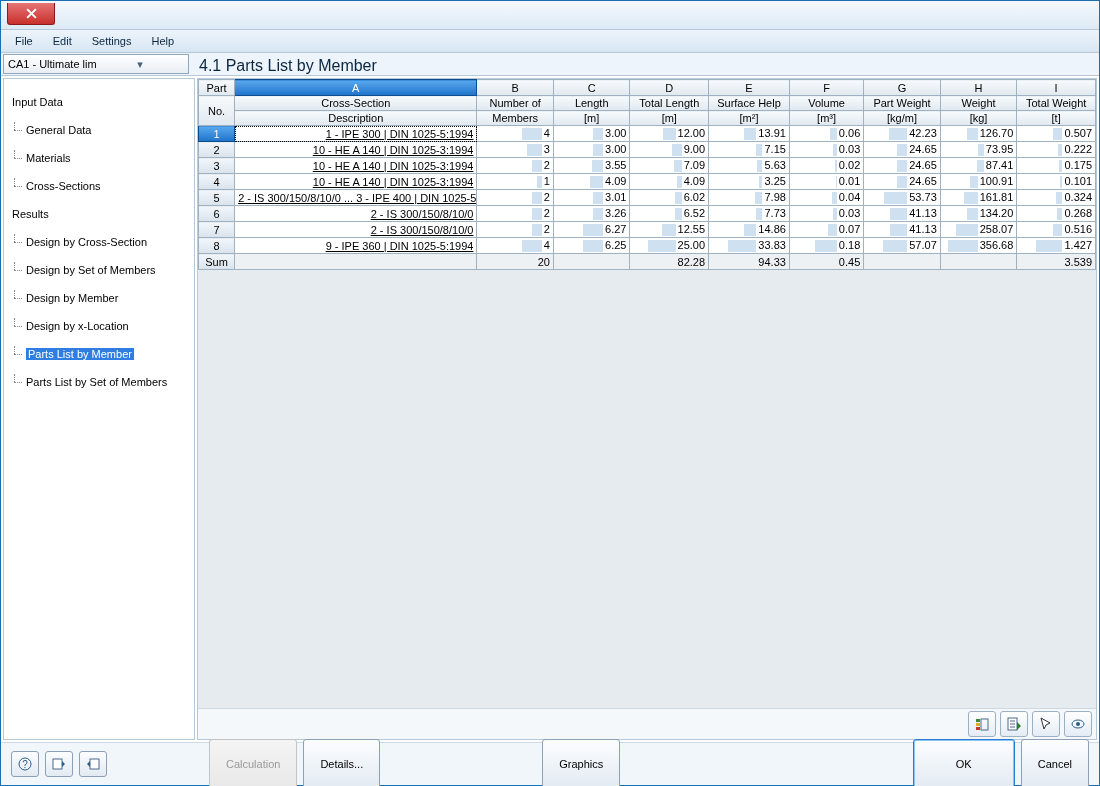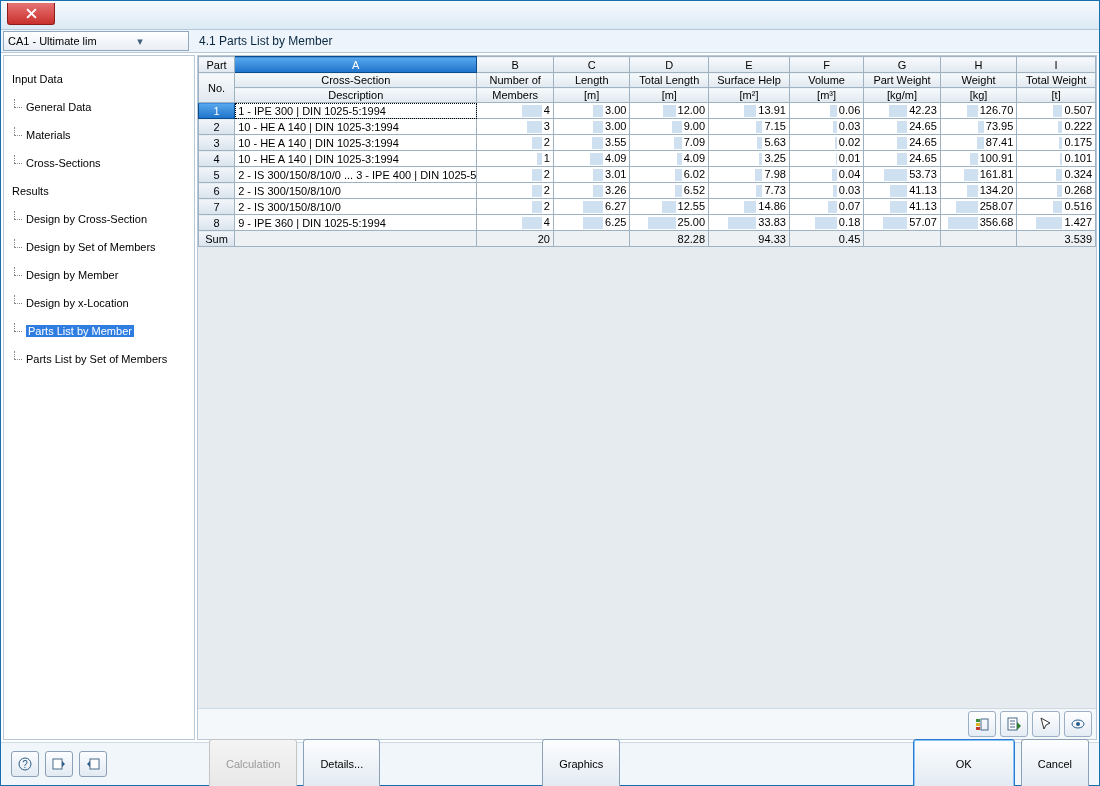--- a/index.html
+++ b/index.html
@@ -7,41 +7,41 @@
 .titlebar{height:28px;background:linear-gradient(to bottom,#f5f9fd,#dceaf5);display:flex;align-items:center;padding-left:6px;border-bottom:1px solid #b7c9d8;}
 .titlebar .title{flex:1;color:#1a2d3f;font-size:12px;}
 .close-btn{width:46px;height:21px;background:linear-gradient(to bottom,#e67475,#c9302c);border:1px solid #8b1a1a;border-top:none;border-radius:0 0 3px 3px;margin-right:4px;display:flex;align-items:center;justify-content:center;color:#fff;font-weight:bold;font-size:12px;position:relative;top:-1px}
 .close-btn svg{width:11px;height:11px;}
 .menubar{height:22px;background:linear-gradient(to bottom,#edf4fb,#d7e6f3);display:flex;align-items:center;padding-left:4px;border-bottom:1px solid #b7c9d8;}
 .menubar span{padding:2px 10px;color:#0a2740;}
 .toolbar-row{height:22px;background:#edf4fb;border-bottom:1px solid #b7c9d8;display:flex;align-items:stretch;}
 .combo{height:20px;margin:1px 2px;border:1px solid #91a7be;background:linear-gradient(to bottom,#fff,#e8eef5);display:flex;align-items:center;padding:0 4px;width:186px;box-sizing:border-box;}
 .combo span{flex:1;white-space:nowrap;overflow:hidden;}
 .combo .arrow{width:12px;text-align:center;color:#43607c;}
-.panel-title{padding:4px 8px;color:#0a2740;font-size:12px;}
+.panel-title{padding:4px 8px;color:#0a2740;font-size:16px;}
 .body-area{flex:1;display:flex;border-top:0;min-height:0;}
 .sidebar{width:192px;border:1px solid #b7c9d8;margin:2px;display:flex;flex-direction:column;box-sizing:border-box;background:#fff;min-height:0;}
 .tree{padding:3px 4px;flex:1;overflow:auto;line-height:16px;}
 .tree .node{padding:0 0 0 4px;white-space:nowrap;cursor:default;margin-top:12px;}
 .tree .child{padding-left:18px;position:relative;}
 .tree .child::before{content:"";position:absolute;left:6px;top:0;bottom:50%;border-left:1px dotted #888;}
 .tree .child::after{content:"";position:absolute;left:6px;top:8px;width:8px;border-top:1px dotted #888;}
 .tree .sel{background:#2f7de1;color:#fff;padding:0 2px;}
 .content-wrap{flex:1;display:flex;flex-direction:column;min-height:0;}
 .content{flex:1;border:1px solid #b7c9d8;margin:2px 2px 2px 0;display:flex;flex-direction:column;min-height:0;background:#fff;}
 .grid-wrap{flex:1;overflow:auto;background:#e5ebef;min-height:0;}
 table.grid{border-collapse:collapse;width:100%;table-layout:fixed;font-size:11px;background:#e5ebef;}
 table.grid th,table.grid td{border:1px solid #9fb2c2;padding:0 3px;height:15px;background:#fff;overflow:hidden;white-space:nowrap;}
 table.grid thead th{background:linear-gradient(to bottom,#f7fafc,#e0e8ef);text-align:center;font-weight:normal;color:#000;}
 table.grid thead tr.letters th{height:15px;}
 table.grid thead tr.letters th.active{background:linear-gradient(to bottom,#5aa9ef,#1e73c9);color:#fff;border:1px solid #0a4d8c;}
 table.grid thead tr.labels th{height:14px;}
 table.grid td.rownum{background:linear-gradient(to bottom,#f2f6fa,#d9e3ec);text-align:center;}
 table.grid td.rownum.active{background:linear-gradient(to bottom,#5aa9ef,#1e73c9);color:#fff;border:1px solid #0a4d8c;}
-table.grid td.desc{text-align:left;}
+table.grid td.desc{text-align:right;text-decoration:underline;}
 table.grid td.num{text-align:right;}
 table.grid .bar{display:inline-block;height:12px;background:#cfe0f1;vertical-align:middle;margin-right:2px;}
 table.grid tr.selected td.desc{outline:1px dotted #000;outline-offset:-1px;}
 table.grid tr.sum td{background:#eef1f3;font-weight:normal;}
 table.grid tr.sum td.rownum{background:linear-gradient(to bottom,#f2f6fa,#d9e3ec);}
 .below-grid{height:30px;display:flex;align-items:center;justify-content:flex-end;padding-right:4px;gap:4px;border-top:1px solid #cdd9e3;background:#f4f8fb;}
 .iconbtn{width:26px;height:24px;border:1px solid #9bb0c4;background:linear-gradient(to bottom,#fff,#e4ecf4);border-radius:3px;display:flex;align-items:center;justify-content:center;}
 .footer{height:42px;display:flex;align-items:center;padding:0 10px;gap:6px;border-top:1px solid #cdd9e3;background:#f1f6fb;}
 .btn{height:24px;padding:12px 16px;border:1px solid #8ca1b7;border-radius:3px;background:linear-gradient(to bottom,#fcfdff,#e2eaf2);display:flex;align-items:center;justify-content:center;cursor:default;}
 .btn.small{padding:0;width:26px;}
@@ -65,20 +65,26 @@
 <div class="window">
 
   <div class="titlebar">
     <div class="close-btn">
       <svg viewBox="0 0 10 10">
           <path d="M1 1 L9 9 M9 1 L1 9" stroke="#fff" stroke-width="1.8"></path>
         </svg>
     </div>
   </div>
 
+  <div class="menubar">
+    <span>File</span>
+    <span>Edit</span>
+    <span>Settings</span>
+    <span>Help</span>
+  </div>
 
   <div class="toolbar-row">
     <div class="combo">
       <span>CA1 - Ultimate limit state design</span>
       <span class="arrow">▾</span>
     </div>
     <div class="panel-title">4.1 Parts List by Member</div>
   </div>
 
   <div class="body-area">

